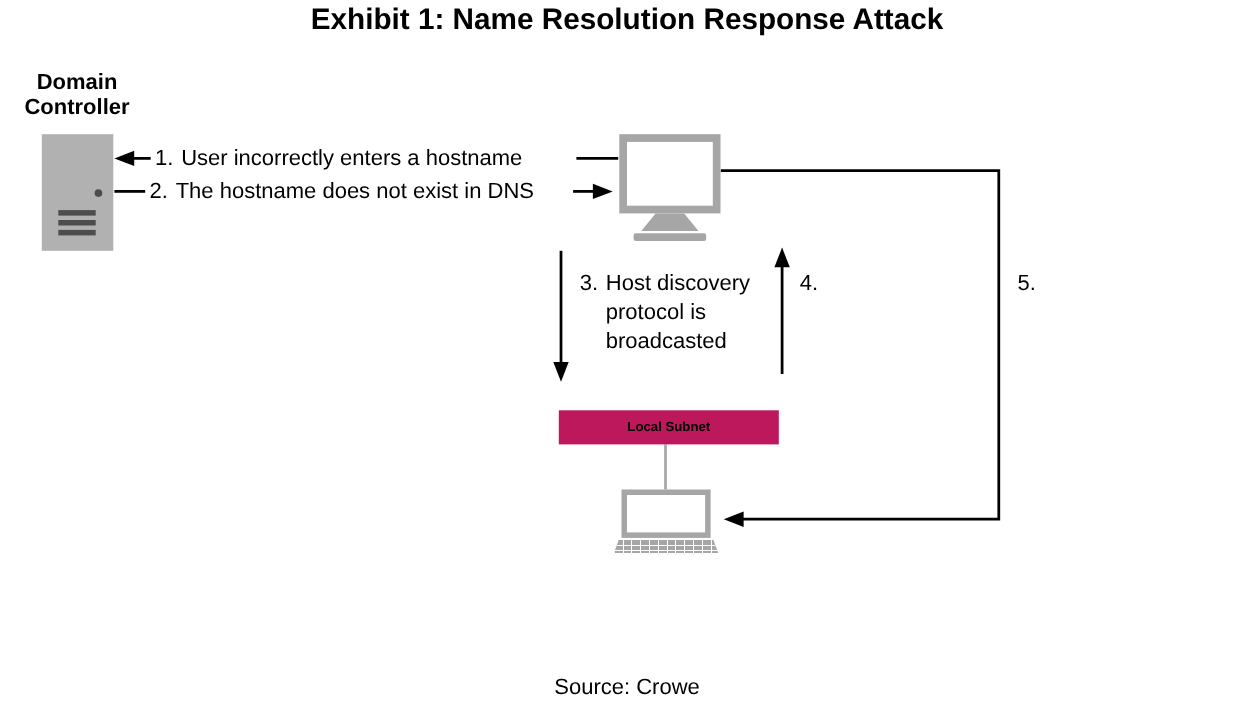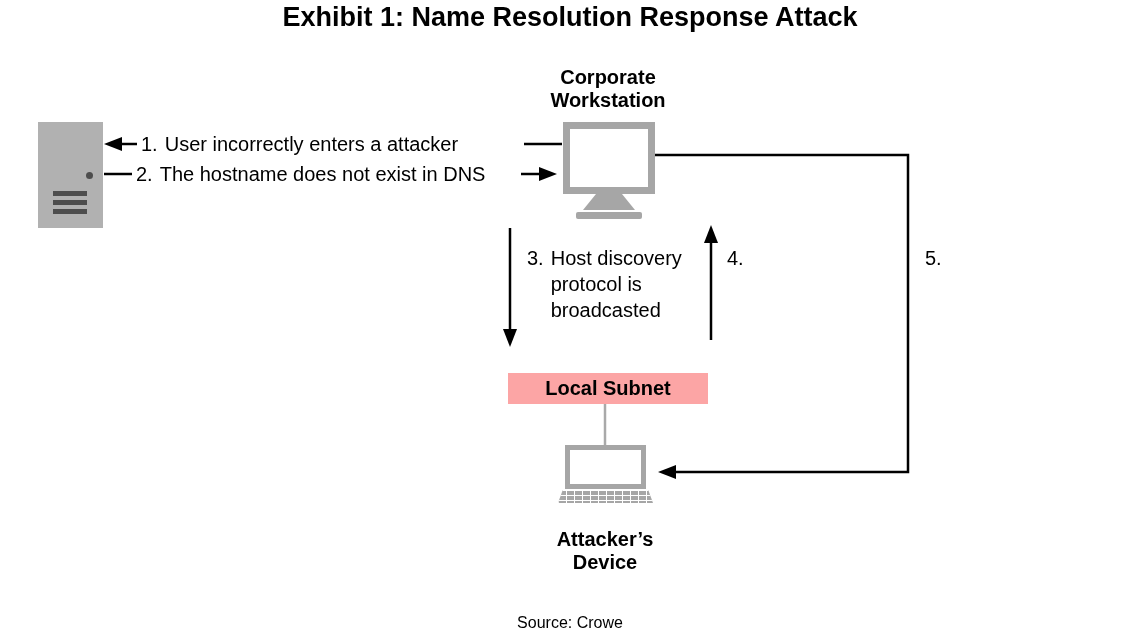--- a/index.html
+++ b/index.html
@@ -22,42 +22,42 @@
     line-height:23px;text-align:center;
     white-space:pre-line;
   }
   .step{
     display:flex;gap:7px;
     font-size:20px;line-height:26px;
   }
   .step .txt{white-space:pre-line;}
   .source{
     left:0;top:614px;width:1140px;
-    text-align:center;font-size:16px;
+    text-align:center;font-size:20px;
   }
 
   
   .server{left:38px;top:122px;width:65px;height:106px;background:#b1b1b1;}
   .server-dot{position:absolute;right:10px;top:50px;width:7px;height:7px;border-radius:50%;background:#4d4d4d;}
   .server-line{position:absolute;left:15px;width:34px;height:5px;background:#4d4d4d;}
   .server-line.l1{top:69px;}
   .server-line.l2{top:78px;}
   .server-line.l3{top:87px;}
 
   
   .monitor{left:563px;top:122px;width:92px;display:flex;flex-direction:column;align-items:center;}
   .monitor-screen{width:92px;height:72px;border:7px solid #a6a6a6;background:#fff;box-sizing:border-box;}
   .monitor-stand{width:26px;height:0;border-bottom:16px solid #a6a6a6;border-left:13px solid transparent;border-right:13px solid transparent;}
   .monitor-base{width:66px;height:7px;background:#a6a6a6;margin-top:2px;border-radius:2px;}
 
   
   .subnet{
     left:508px;top:373px;width:200px;height:31px;
-    background:#fca5a5;
-    font-size:20px;font-weight:bold;
+    background:#be185d;
+    font-size:12px;font-weight:bold;
     text-align:center;line-height:31px;
   }
 
   
   .laptop{left:558px;top:445px;width:95px;display:flex;flex-direction:column;align-items:center;}
   .laptop-screen{width:81px;height:44px;border:5px solid #a6a6a6;background:#fff;box-sizing:border-box;}
   .laptop-kb{
     width:95px;height:13px;margin-top:1px;
     background-color:#a6a6a6;
     background-image:
@@ -89,38 +89,38 @@
     <polygon points="711,225 704,243 718,243"></polygon>
 
     <polyline points="655,155 908,155 908,472 675,472" fill="none" stroke="#000" stroke-width="2.5"></polyline>
     <polygon points="658,472 676,465 676,479"></polygon>
 
     <line x1="605" y1="404" x2="605" y2="446" stroke="#a9a9a9" stroke-width="2.5"></line>
   </svg>
 
   <div class="abs title">Exhibit 1: Name Resolution Response Attack</div>
 
+  <div class="abs node-label" style="left:10px;top:64px;width:120px;">Domain
+Controller</div>
   <div class="abs server">
     <span class="server-dot"></span>
     <span class="server-line l1"></span>
     <span class="server-line l2"></span>
     <span class="server-line l3"></span>
   </div>
 
-  <div class="abs node-label" style="left:548px;top:66px;width:120px;">Corporate
-Workstation</div>
   <div class="abs monitor">
     <div class="monitor-screen"></div>
     <div class="monitor-stand"></div>
     <div class="monitor-base"></div>
   </div>
 
   <div class="abs step" style="left:141px;top:131px;">
     <span class="num">1.</span>
-    <span class="txt">User incorrectly enters a attacker</span>
+    <span class="txt">User incorrectly enters a hostname</span>
   </div>
   <div class="abs step" style="left:136px;top:161px;">
     <span class="num">2.</span>
     <span class="txt">The hostname does not exist in DNS</span>
   </div>
 
   <div class="abs step" style="left:527px;top:245px;">
     <span class="num">3.</span>
     <span class="txt">Host discovery
 protocol is
@@ -132,18 +132,16 @@
   <div class="abs step" style="left:925px;top:245px;">
     <span class="num">5.</span>
   </div>
 
   <div class="abs subnet">Local Subnet</div>
 
   <div class="abs laptop">
     <div class="laptop-screen"></div>
     <div class="laptop-kb"></div>
   </div>
-  <div class="abs node-label" style="left:545px;top:528px;width:120px;">Attacker’s
-Device</div>
 
   <div class="abs source">Source: Crowe</div>
 
 </div>
 
 </body></html>

